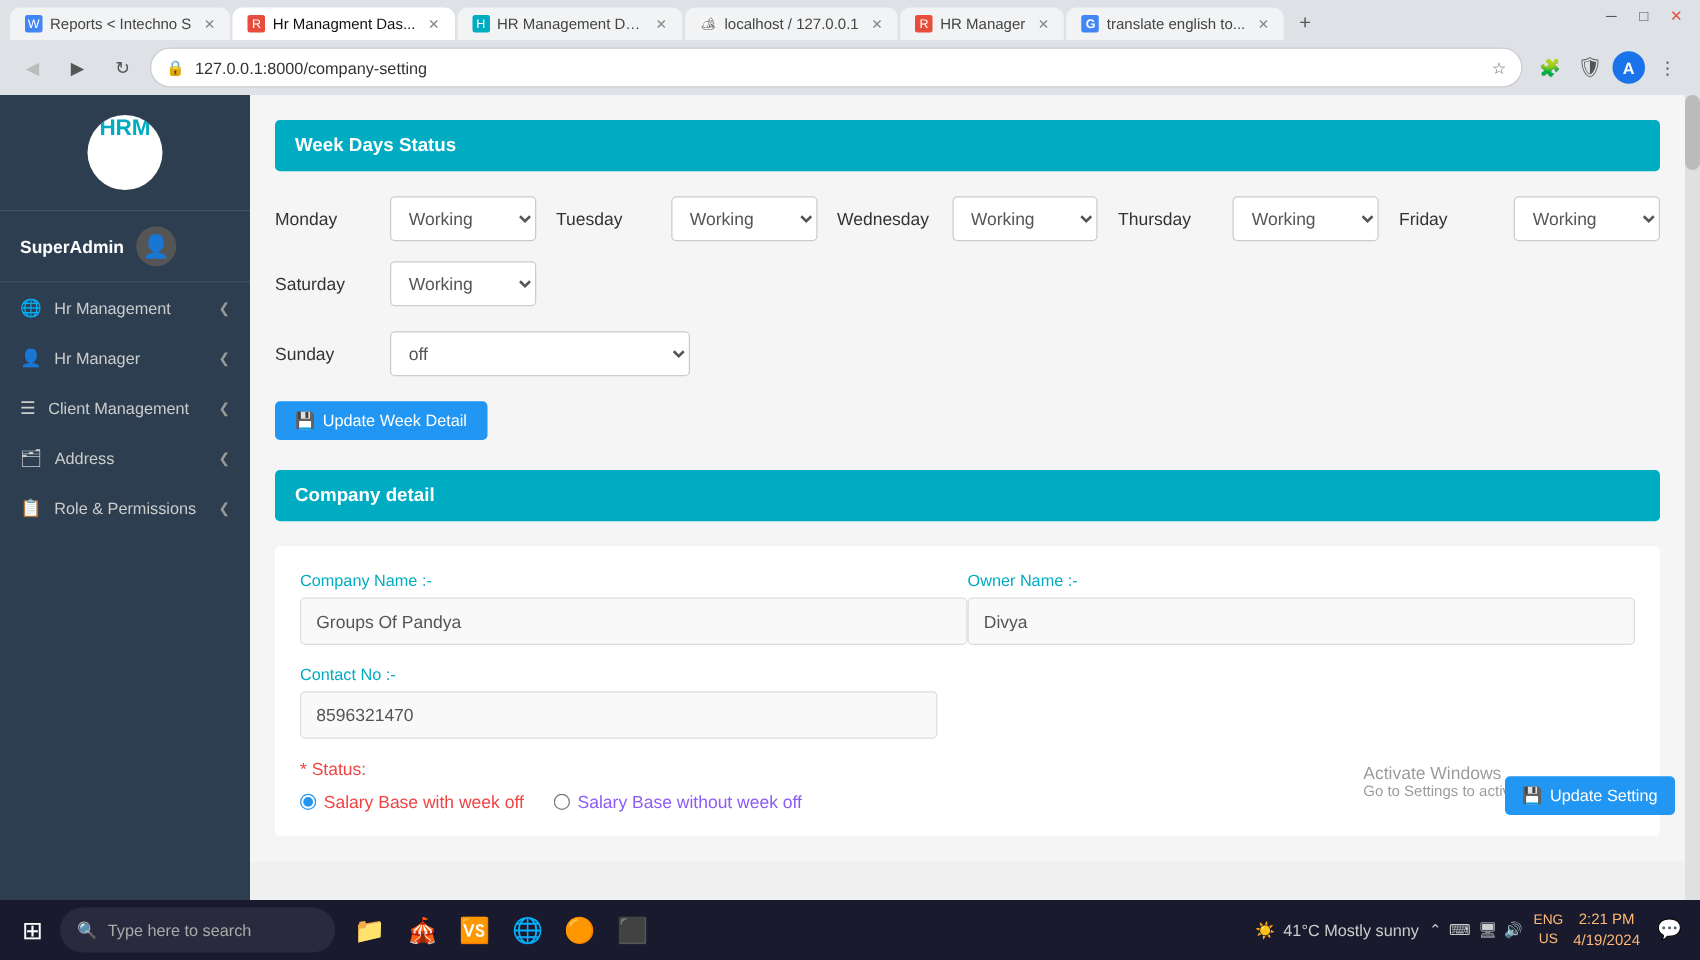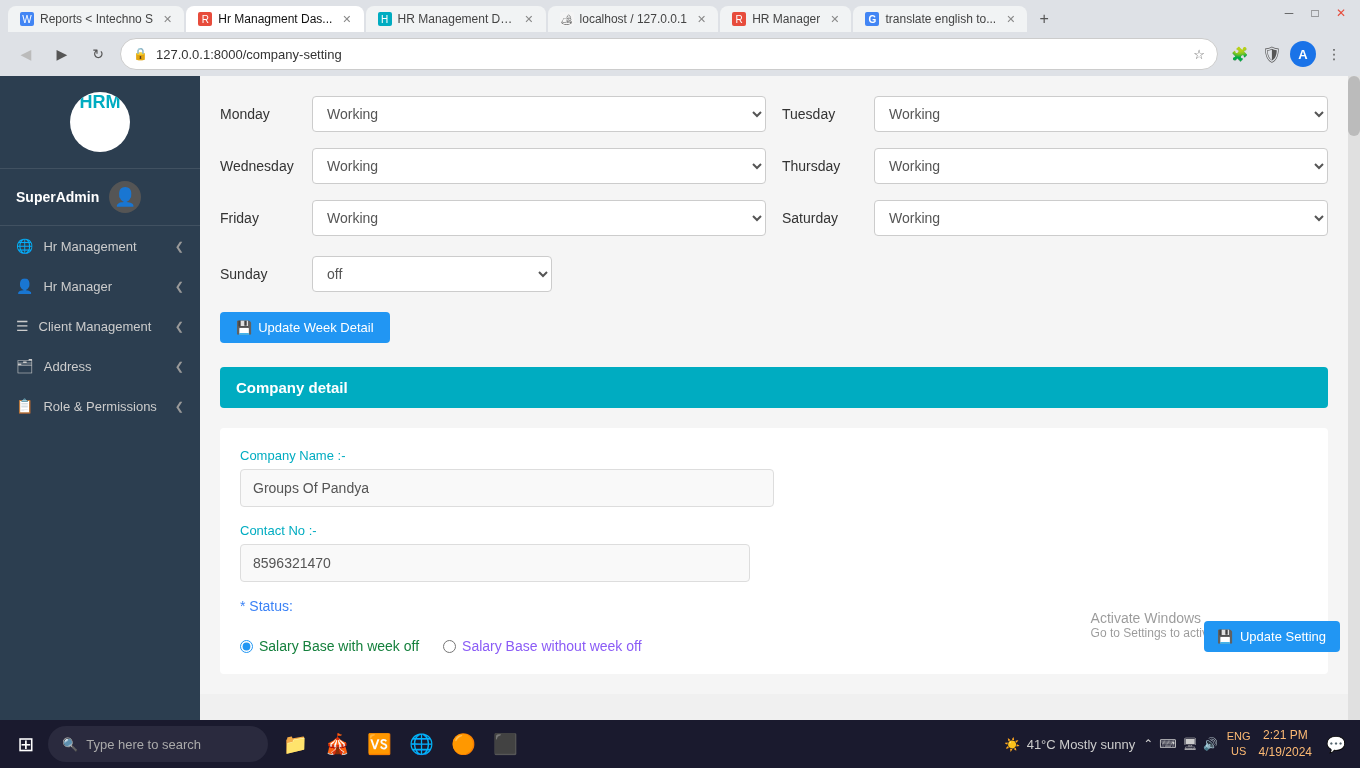--- a/index.html
+++ b/index.html
@@ -44,39 +44,39 @@
     .nav-icon { font-size: 14px; }
     .nav-arrow { font-size: 11px; color: #999; }
 
     
     .content { flex: 1; background: #f5f5f5; overflow-y: auto; padding: 20px; }
 
     
     .section-header { background: #00acc1; color: white; padding: 12px 16px; border-radius: 4px; font-size: 15px; font-weight: bold; margin-bottom: 20px; }
 
     
-    .week-days-grid { display: grid; grid-template-columns: 1fr 1fr; gap: 16px; margin-bottom: 20px; }
+    .week-days-grid { display: grid; grid-template-columns: 1fr 1fr 1fr 1fr 1fr; gap: 16px; margin-bottom: 20px; }
     .day-row { display: flex; align-items: center; gap: 12px; }
     .day-label { font-size: 14px; color: #333; min-width: 80px; font-weight: 500; }
     .day-select { flex: 1; height: 36px; border: 1px solid #ccc; border-radius: 4px; padding: 0 10px; font-size: 14px; color: #555; background: white; cursor: pointer; appearance: auto; }
 
     
     .sunday-row { display: flex; align-items: center; gap: 12px; margin-bottom: 20px; }
 
     
     .btn-primary { background: #2196f3; color: white; border: none; padding: 8px 16px; border-radius: 4px; font-size: 13px; cursor: pointer; display: flex; align-items: center; gap: 6px; }
     .form-row { display: grid; grid-template-columns: 1fr 1fr; margin-bottom: 16px; }
     .form-group { display: flex; flex-direction: column; gap: 6px; }
     .form-label { font-size: 13px; color: #00acc1; }
     .form-input { height: 38px; border: 1px solid #ddd; border-radius: 4px; padding: 0 12px; font-size: 14px; color: #555; background: #f9f9f9; }
     .form-group-full { display: flex; flex-direction: column; gap: 6px; margin-bottom: 16px; max-width: 510px; }
 
     
     .status-section { margin-top: 12px; }
-    .status-label { font-size: 14px; color: #3b82f6; font-weight: 500; margin-bottom: 24px; }
+    .status-label { font-size: 14px; color: #ef4444; font-weight: 500; margin-bottom: 10px; }
     .radio-group { display: flex; gap: 24px; align-items: center; }
     .radio-item { display: flex; align-items: center; gap: 6px; cursor: pointer; font-size: 14px; }
     .radio-item input[type="radio"] { accent-color: #2196f3; }
 
     
     .activate-windows { position: absolute; bottom: 80px; right: 80px; color: rgba(0,0,0,0.4); font-size: 12px; text-align: left; pointer-events: none; }
     .activate-windows .aw-title { font-size: 14px; font-weight: 500; }
 
     
     .update-setting-btn { position: absolute; bottom: 68px; right: 20px; background: #2196f3; color: white; border: none; padding: 8px 14px; border-radius: 4px; font-size: 13px; cursor: pointer; display: flex; align-items: center; gap: 6px; }
@@ -217,20 +217,23 @@
         <span>Role &amp; Permissions</span>
       </div>
       <span class="nav-arrow">❮</span>
     </div>
   </div>
 
   <div class="content-wrapper">
     <div class="content-scroll">
       <div class="content">
 
+        <div class="section-header">
+          <span>Week Days Status</span>
+        </div>
 
         <div class="week-days-grid">
 
           <div class="day-row">
             <span class="day-label">Monday</span>
             <select class="day-select">
               <option value="Working">Working</option>
               <option value="off">off</option>
             </select>
           </div>
@@ -295,34 +298,38 @@
           <span>Company detail</span>
         </div>
 
         <div style="background:white;padding:20px;border-radius:4px;">
 
           <div class="form-row">
             <div class="form-group">
               <label class="form-label">Company Name :-</label>
               <input class="form-input" type="text" value="Groups Of Pandya" style="">
             </div>
+            <div class="form-group">
+              <label class="form-label">Owner Name :-</label>
+              <input class="form-input" type="text" value="Divya" style="">
+            </div>
           </div>
 
 
           <div class="form-group-full">
             <label class="form-label">Contact No :-</label>
             <input class="form-input" type="text" value="8596321470" style="">
           </div>
 
           <div class="status-section">
             <div class="status-label">* Status:</div>
             <div class="radio-group">
               <label class="radio-item">
                 <input type="radio" name="salary_status" value="with" checked="" style="">
-                <span style="color:#15803d;">Salary Base with week off</span>
+                <span style="color:#ef4444;">Salary Base with week off</span>
               </label>
               <label class="radio-item">
                 <input type="radio" name="salary_status" value="without" style="">
                 <span style="color:#8b5cf6;">Salary Base without week off</span>
               </label>
             </div>
           </div>
         </div>
 
       </div>

